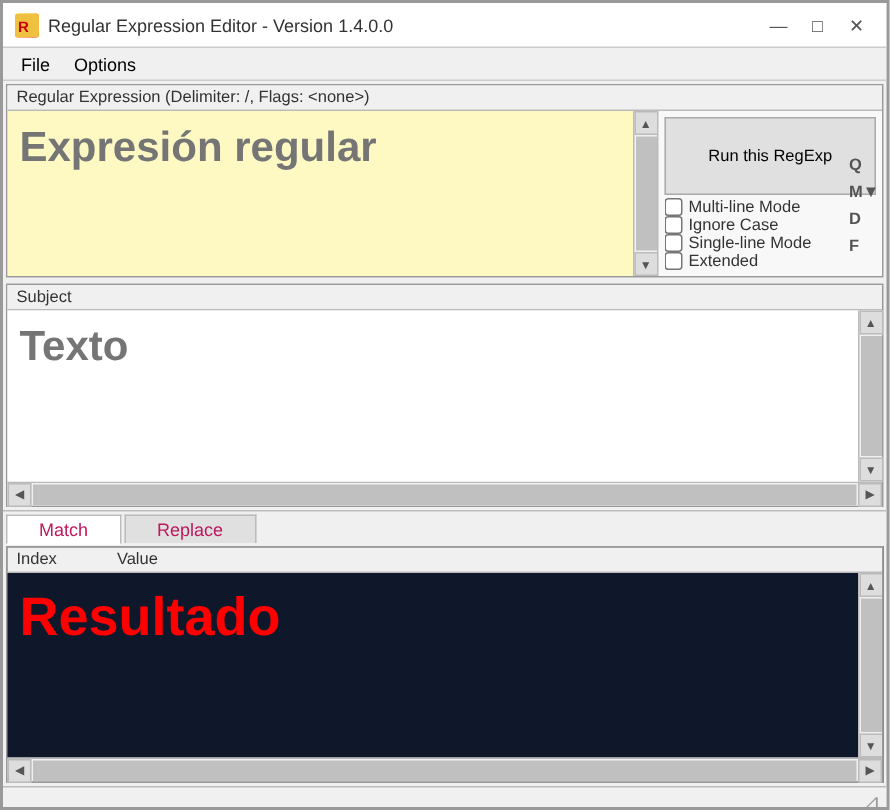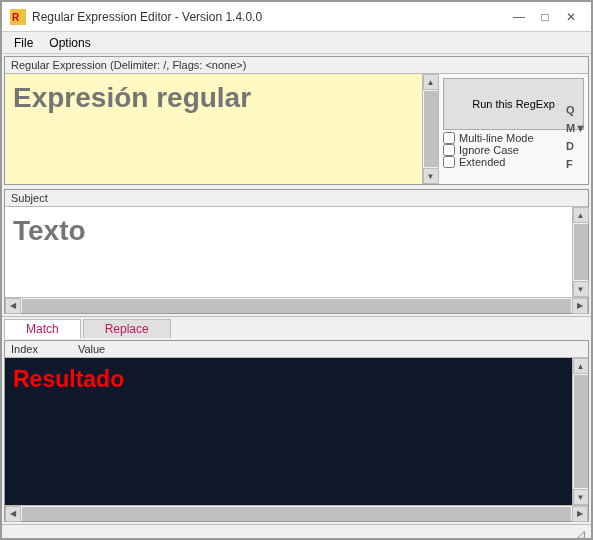--- a/index.html
+++ b/index.html
@@ -188,21 +188,21 @@
     }
     .subject-header {
       background: #f0f0f0;
       padding: 2px 6px;
       font-size: 11px;
       border-bottom: 1px solid #bbb;
       color: #333;
     }
     .subject-body {
       display: flex;
-      height: 90px;
+      height: 114px;
     }
     .subject-textarea {
       flex: 1;
       border: none;
       resize: none;
       outline: none;
       font-size: 28px;
       font-weight: bold;
       color: red;
       padding: 8px;
@@ -356,20 +356,24 @@
         <div class="flag-row">
           <input type="checkbox" style="">
           <span>Multi-line Mode</span>
         </div>
         <div class="flag-row">
           <input type="checkbox" style="">
           <span>Ignore Case</span>
         </div>
         <div class="flag-row">
           <input type="checkbox" style="">
+          <span>Single-line Mode</span>
+        </div>
+        <div class="flag-row">
+          <input type="checkbox" style="">
           <span>Extended</span>
         </div>
         <div class="shortcut-col">
           <span>Q</span>
           <span>M▼</span>
           <span>D</span>
           <span>F</span>
         </div>
       </div>
     </div>
@@ -400,21 +404,21 @@
     </div>
 
     <div class="results-wrapper">
 
       <div class="results-header">
         <span>Index</span>
         <span>Value</span>
       </div>
 
       <div class="results-scrollable">
-        <div style="flex:1; padding:8px; font-size:23px; font-weight:bold; color:red; font-family:Arial,sans-serif;">Resultado</div>
+        <div style="flex:1; padding:8px; font-size:36px; font-weight:bold; color:red; font-family:Arial,sans-serif;">Resultado</div>
         <div class="scrollbar-v">
           <div class="scroll-arrow">▲</div>
           <div class="scroll-thumb"></div>
           <div class="scroll-arrow">▼</div>
         </div>
       </div>
 
       <div class="scrollbar-h" style="border-top:1px solid #bbb;">
         <div class="scroll-arrow-h">◀</div>
         <div class="scroll-thumb-h"></div>

